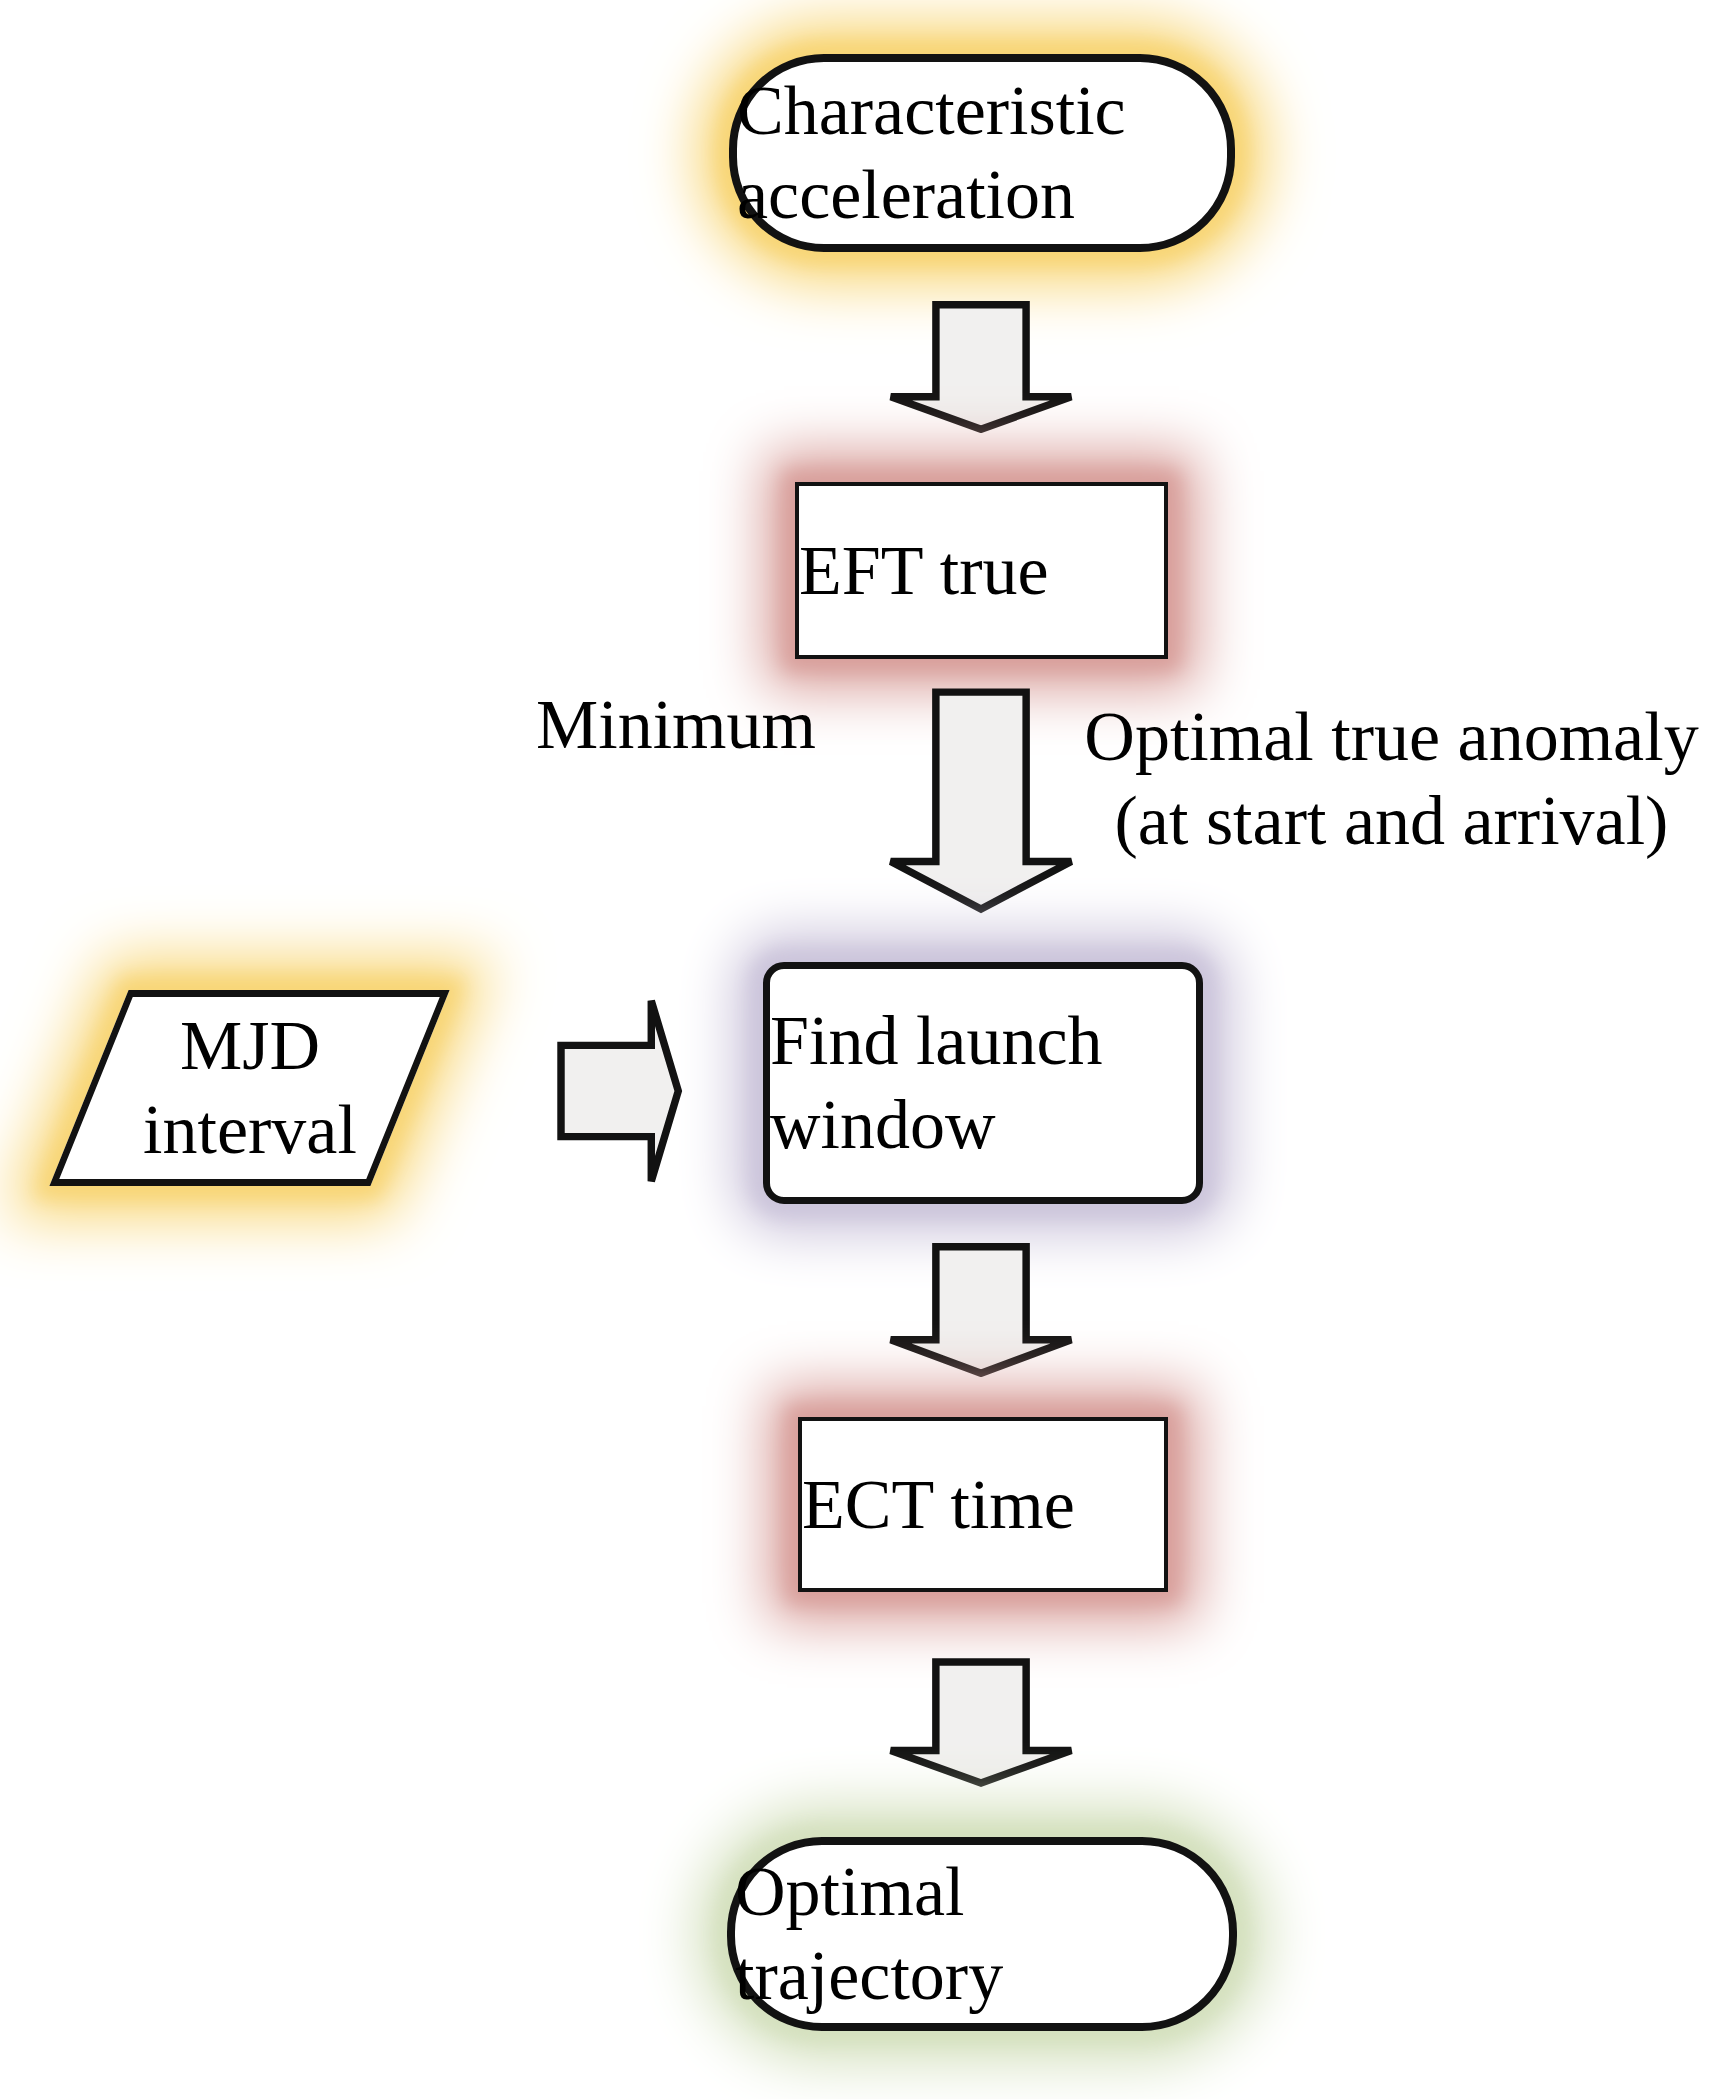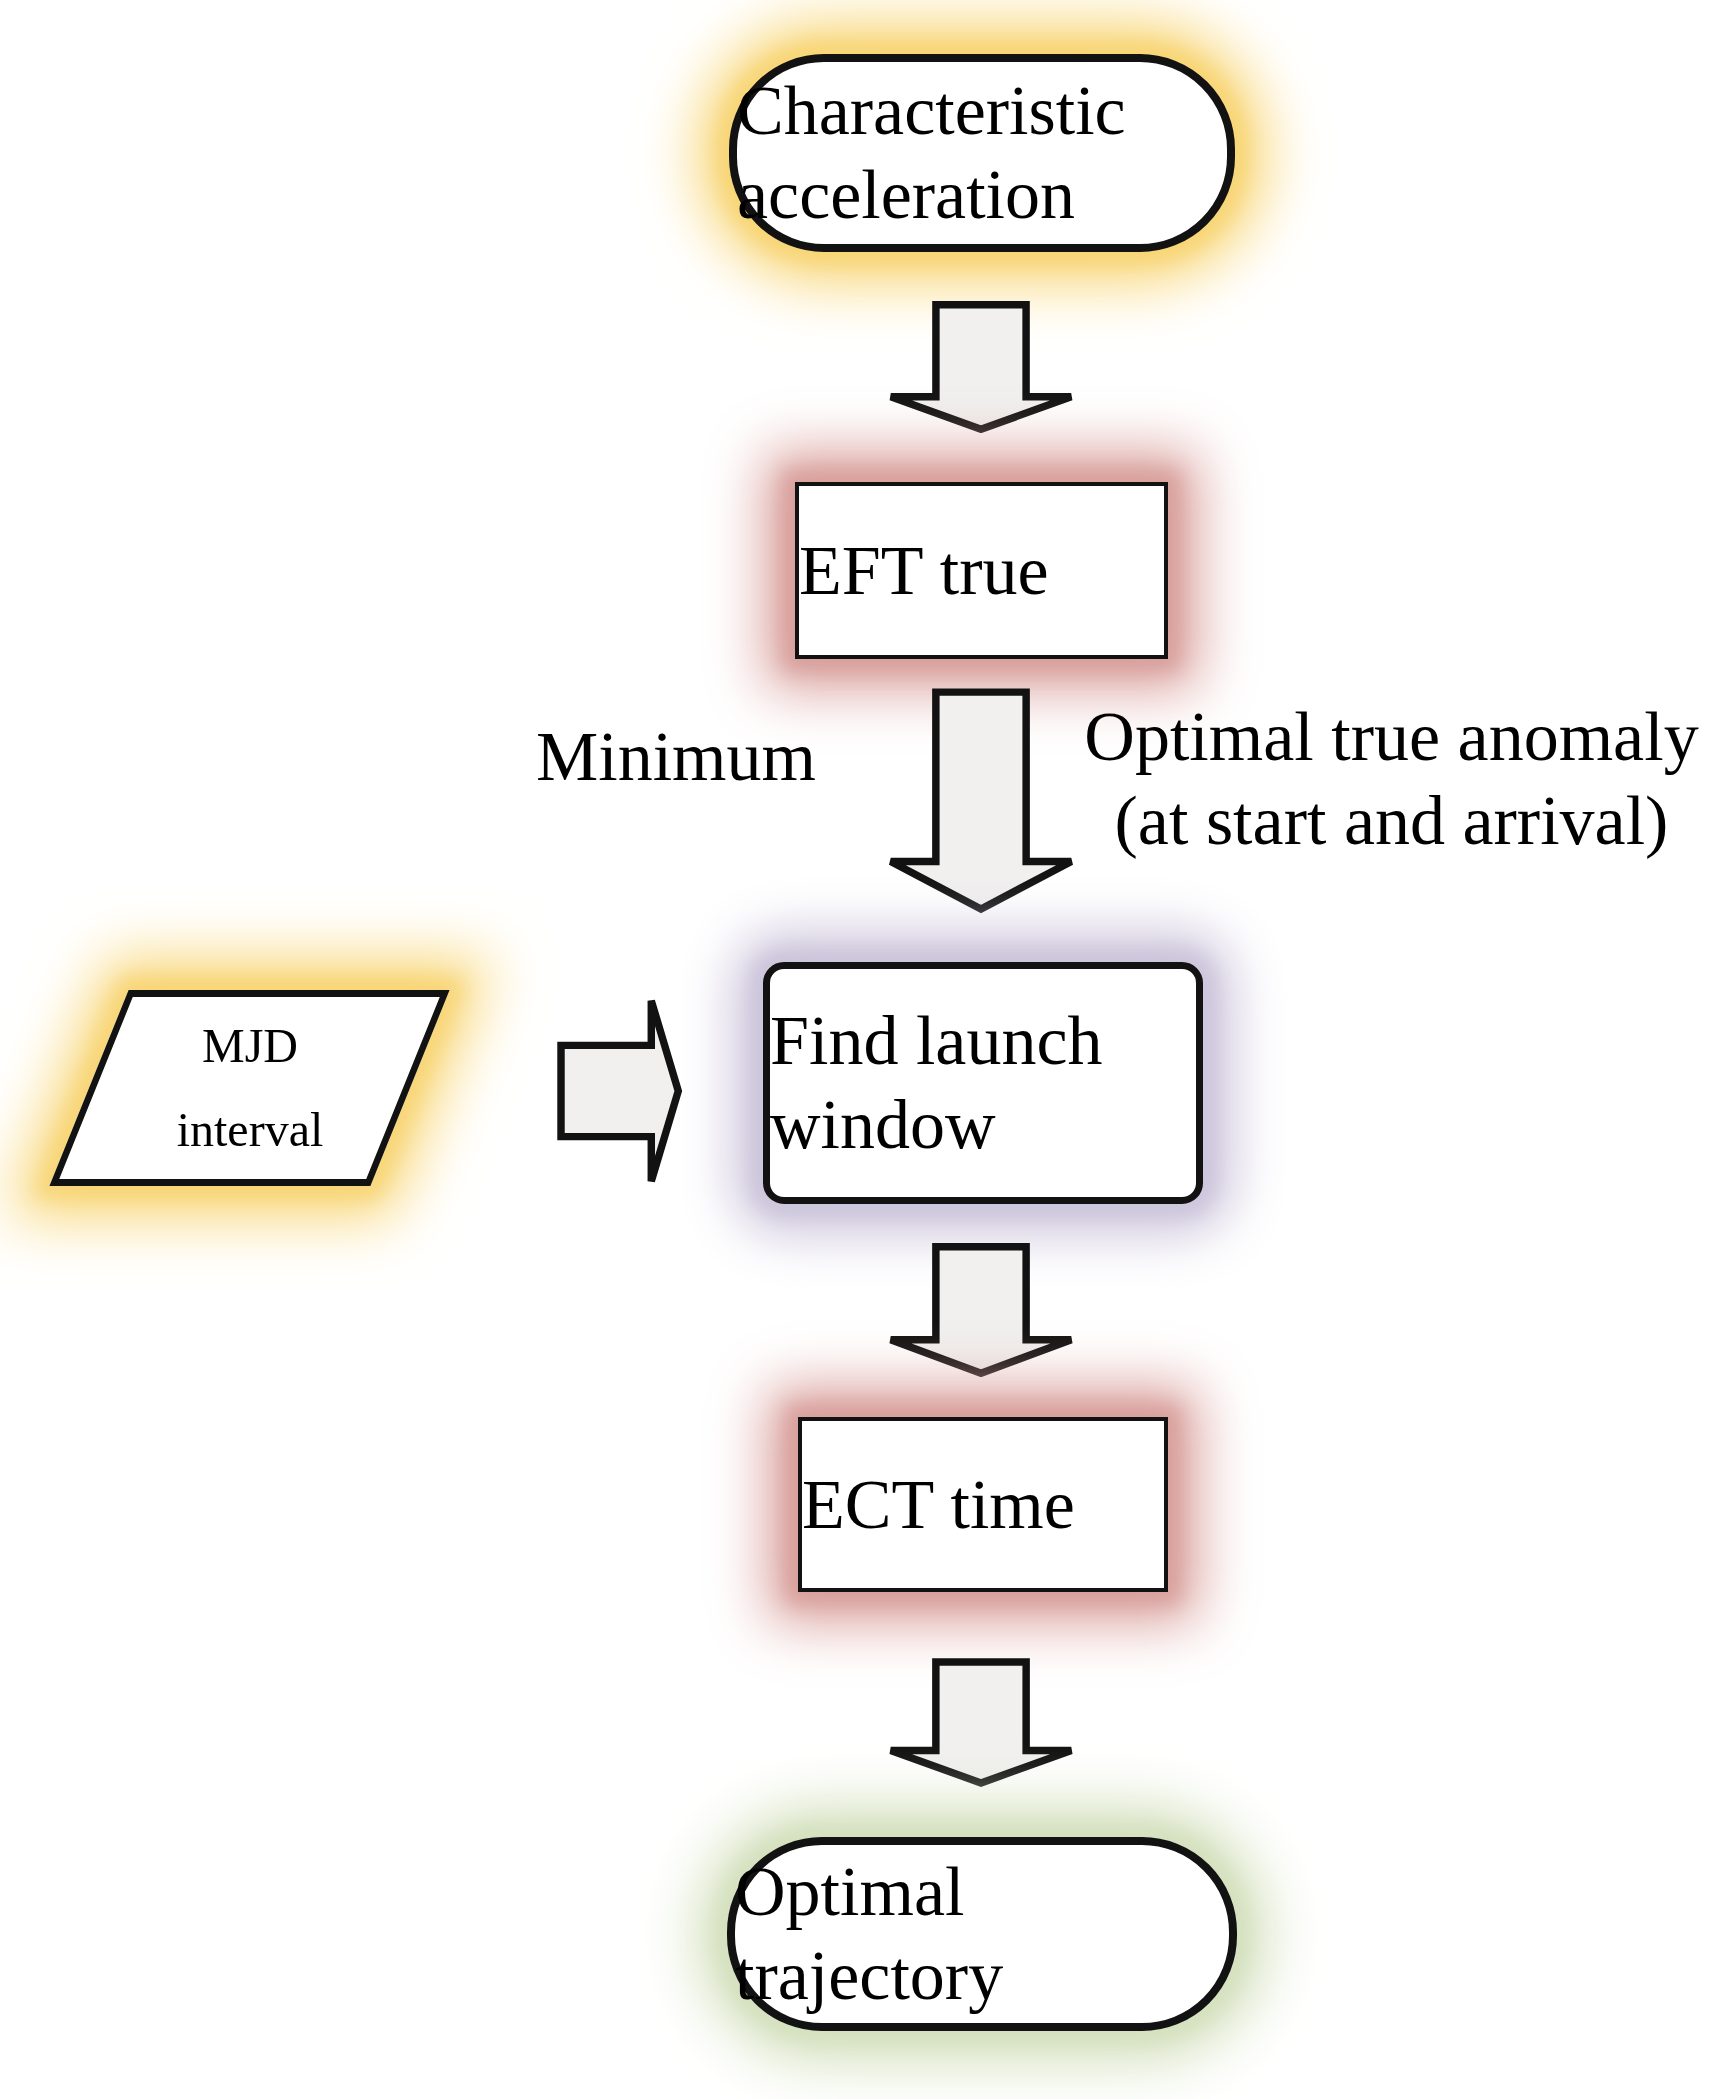--- a/index.html
+++ b/index.html
@@ -26,21 +26,21 @@
   .glow-purple{ box-shadow:0 0 18.6px 11.2px var(--glow-purple), 0 0 54px 30px var(--glow-purple);border-radius:21px; }
   .glow-green{ box-shadow:0 0 18.6px 11.2px var(--glow-green), 0 0 56px 32px var(--glow-green); }
   .parallelogram{
     position:absolute; left:89px; top:990px; width:321px; height:196px;
     box-sizing:border-box; border:7.5px solid var(--outline); background:var(--node-fill);
     transform:skewX(-22deg);
   }
   .para-text{
     position:absolute; left:110px; top:990px; width:280px; height:196px;
     display:flex; flex-direction:column; align-items:center; justify-content:center;
-    text-align:center; font-size:48px; line-height:84px; white-space:nowrap;
+    text-align:center; font-size:70px; line-height:84px; white-space:nowrap;
   }
   .edge-label{
     position:absolute; text-align:center; font-size:70px; line-height:84px; white-space:nowrap;
   }
   .arrow{ position:absolute; }
   .arrow-shape{ fill:var(--arrow-fill); stroke:var(--outline); stroke-width:8; stroke-linejoin:miter; }
 </style>
 </head>
 <body>
 
@@ -56,21 +56,21 @@
   </svg>
 
   <div class="node proc glow-red" style="left:795px; top:482px; width:373px; height:177px;">
     <div>EFT true</div>
   </div>
 
   <svg class="arrow" style="left:887px; top:688px;" width="188" height="226" viewBox="0 0 202 242">
     <polygon class="arrow-shape" points="52.5,4 149.5,4 149.5,186 198,186 101,237 4,186 52.5,186"></polygon>
   </svg>
 
-  <div class="edge-label" style="left:443px; top:683px; width:466px;margin-top:32px;">
+  <div class="edge-label" style="left:443px; top:683px; width:466px;">
     <div>Minimum</div>
   </div>
 
   <div class="edge-label" style="left:1065px; top:695px; width:653px;">
     <div>Optimal true anomaly</div>
     <div>(at start and arrival)</div>
   </div>
 
   <div class="parallelogram glow-yellow"></div>
   <div class="para-text">

